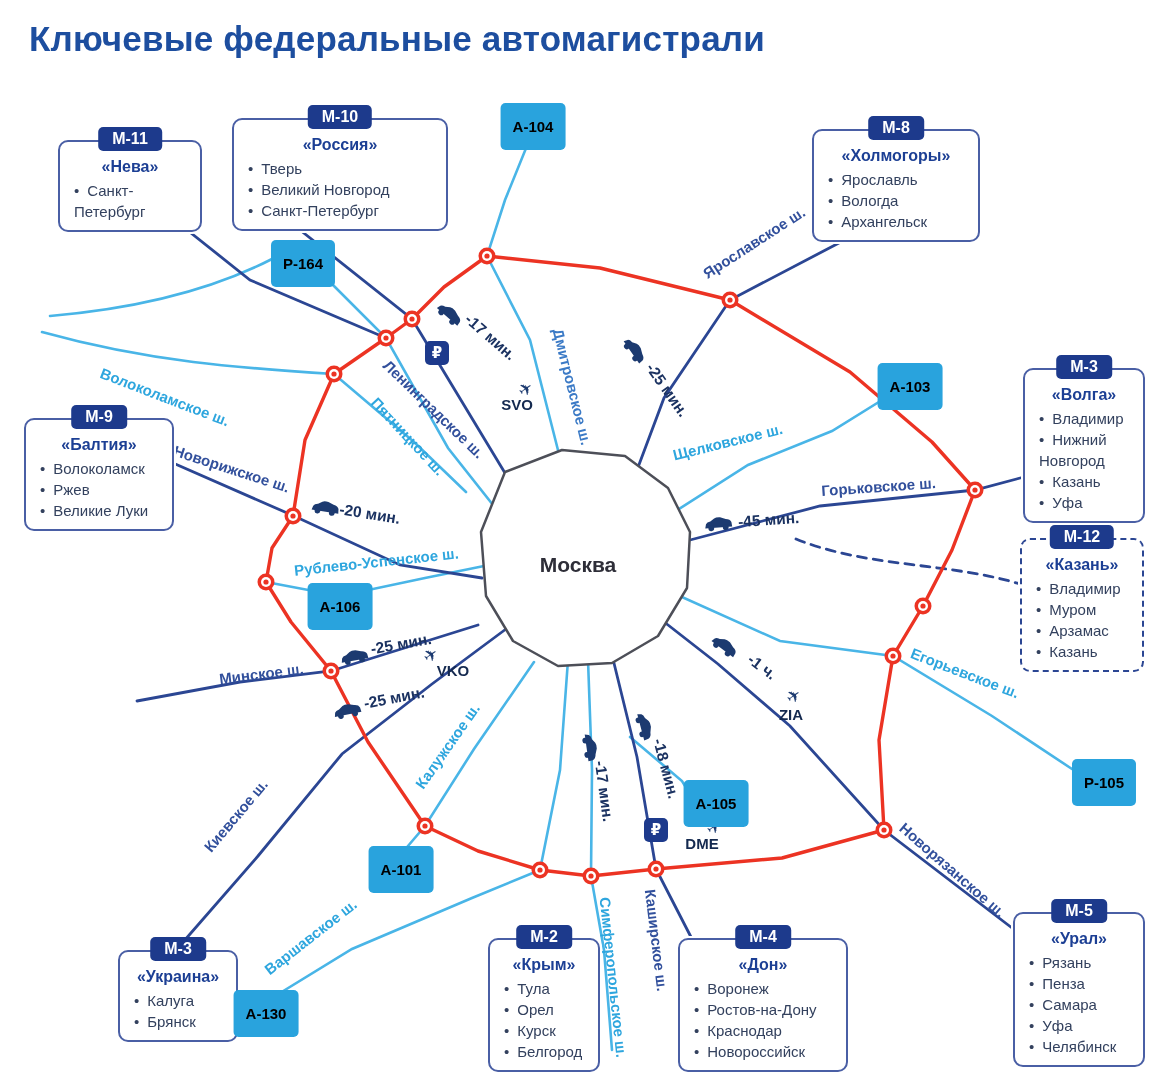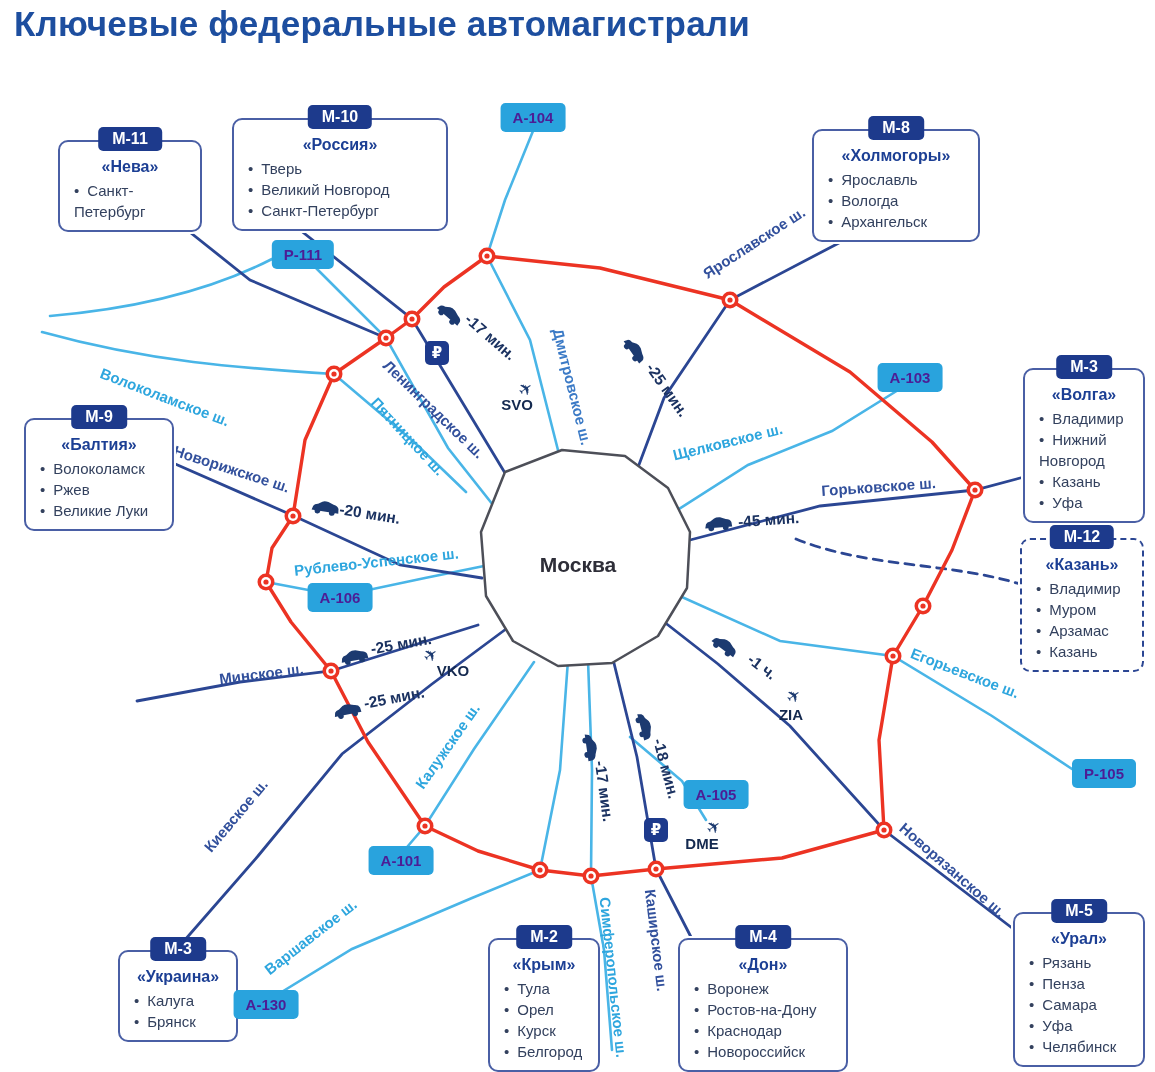--- a/index.html
+++ b/index.html
@@ -2,43 +2,43 @@
 <html><head>
 <meta charset="utf-8">
 <style>
   html,body{margin:0;padding:0;background:#fff;}
   #stage{
     position:relative;width:1155px;height:1072px;background:#fff;overflow:hidden;
     font-family:"Liberation Sans","DejaVu Sans",sans-serif;
   }
   #map-svg{position:absolute;left:0;top:0;z-index:1;}
   h1#title{
-    position:absolute;left:14px;top:4px;margin:0;z-index:5;
+    position:absolute;left:14px;top:4px;margin:15px;z-index:5;
     font-size:35px;font-weight:700;color:#1d4e9f;letter-spacing:.2px;
   }
   
   .hw-card{
     position:absolute;z-index:3;background:#fff;border:2px solid #4a5fa5;border-radius:10px;
     padding:14px 10px 8px 10px;box-sizing:border-box;box-shadow:0 0 0 2px #ffffff;
   }
   .hw-card.dashed{border-style:dashed;border-color:#2b4693;}
   .hw-code{
     position:absolute;top:-15px;left:50%;transform:translateX(-50%);
     background:#1d3a8c;color:#fff;font-weight:700;font-size:16px;
     padding:3px 14px;border-radius:5px;white-space:nowrap;
   }
   .hw-name{text-align:center;color:#1c3f94;font-weight:700;font-size:16px;margin:2px 0 4px 0;}
   .hw-items{margin:0;padding:0 0 0 4px;list-style:none;}
   .hw-items li{font-size:15px;color:#33415e;line-height:1.4;}
   .hw-items li::before{content:"•";margin-right:8px;color:#33415e;}
   
   .road-badge{
     position:absolute;z-index:4;transform:translateX(-50%);
-    background:#29a3dd;color:#4c1d95;font-weight:700;font-size:15px;
-    padding:6px 12px;border-radius:5px;white-space:nowrap;
+    background:#29a3dd;color:#000000;font-weight:700;font-size:15px;
+    padding:15px 12px;border-radius:5px;white-space:nowrap;
   }
   
   .rl{font-size:15px;font-weight:600;}
   .rl-n{fill:#32509c;}
   .rl-c{fill:#2ea6de;}
   .rl-b{fill:#3b7ac6;}
   .time{font-size:15.5px;font-weight:700;fill:#1b3261;}
   .apt{font-size:15px;font-weight:700;fill:#14294f;}
   .plane{font-size:17px;fill:#1c3a70;}
   .ruble-txt{font-size:15px;font-weight:700;fill:#ffffff;}
@@ -170,21 +170,21 @@
 
     <g>
       <rect x="425" y="341" width="24" height="24" rx="5" fill="#1d3a8c"></rect>
       <text class="ruble-txt" x="437" y="358" text-anchor="middle">₽</text>
       <rect x="644" y="818" width="24" height="24" rx="5" fill="#1d3a8c"></rect>
       <text class="ruble-txt" x="656" y="835" text-anchor="middle">₽</text>
     </g>
   </svg>
 
   <div class="road-badge" style="left:533px;top:103px">А-104</div>
-  <div class="road-badge" style="left:303px;top:240px">Р-111</div>
+  <div class="road-badge" style="left:303px;top:240px">Р-164</div>
   <div class="road-badge" style="left:910px;top:363px">А-103</div>
   <div class="road-badge" style="left:340px;top:583px">А-106</div>
   <div class="road-badge" style="left:716px;top:780px">А-105</div>
   <div class="road-badge" style="left:1104px;top:759px">Р-105</div>
   <div class="road-badge" style="left:401px;top:846px">А-101</div>
   <div class="road-badge" style="left:266px;top:990px">А-130</div>
 
   <div class="hw-card" style="left:58px;top:140px;width:144px">
     <div class="hw-code">М-11</div>
     <div class="hw-name">«Нева»</div>

